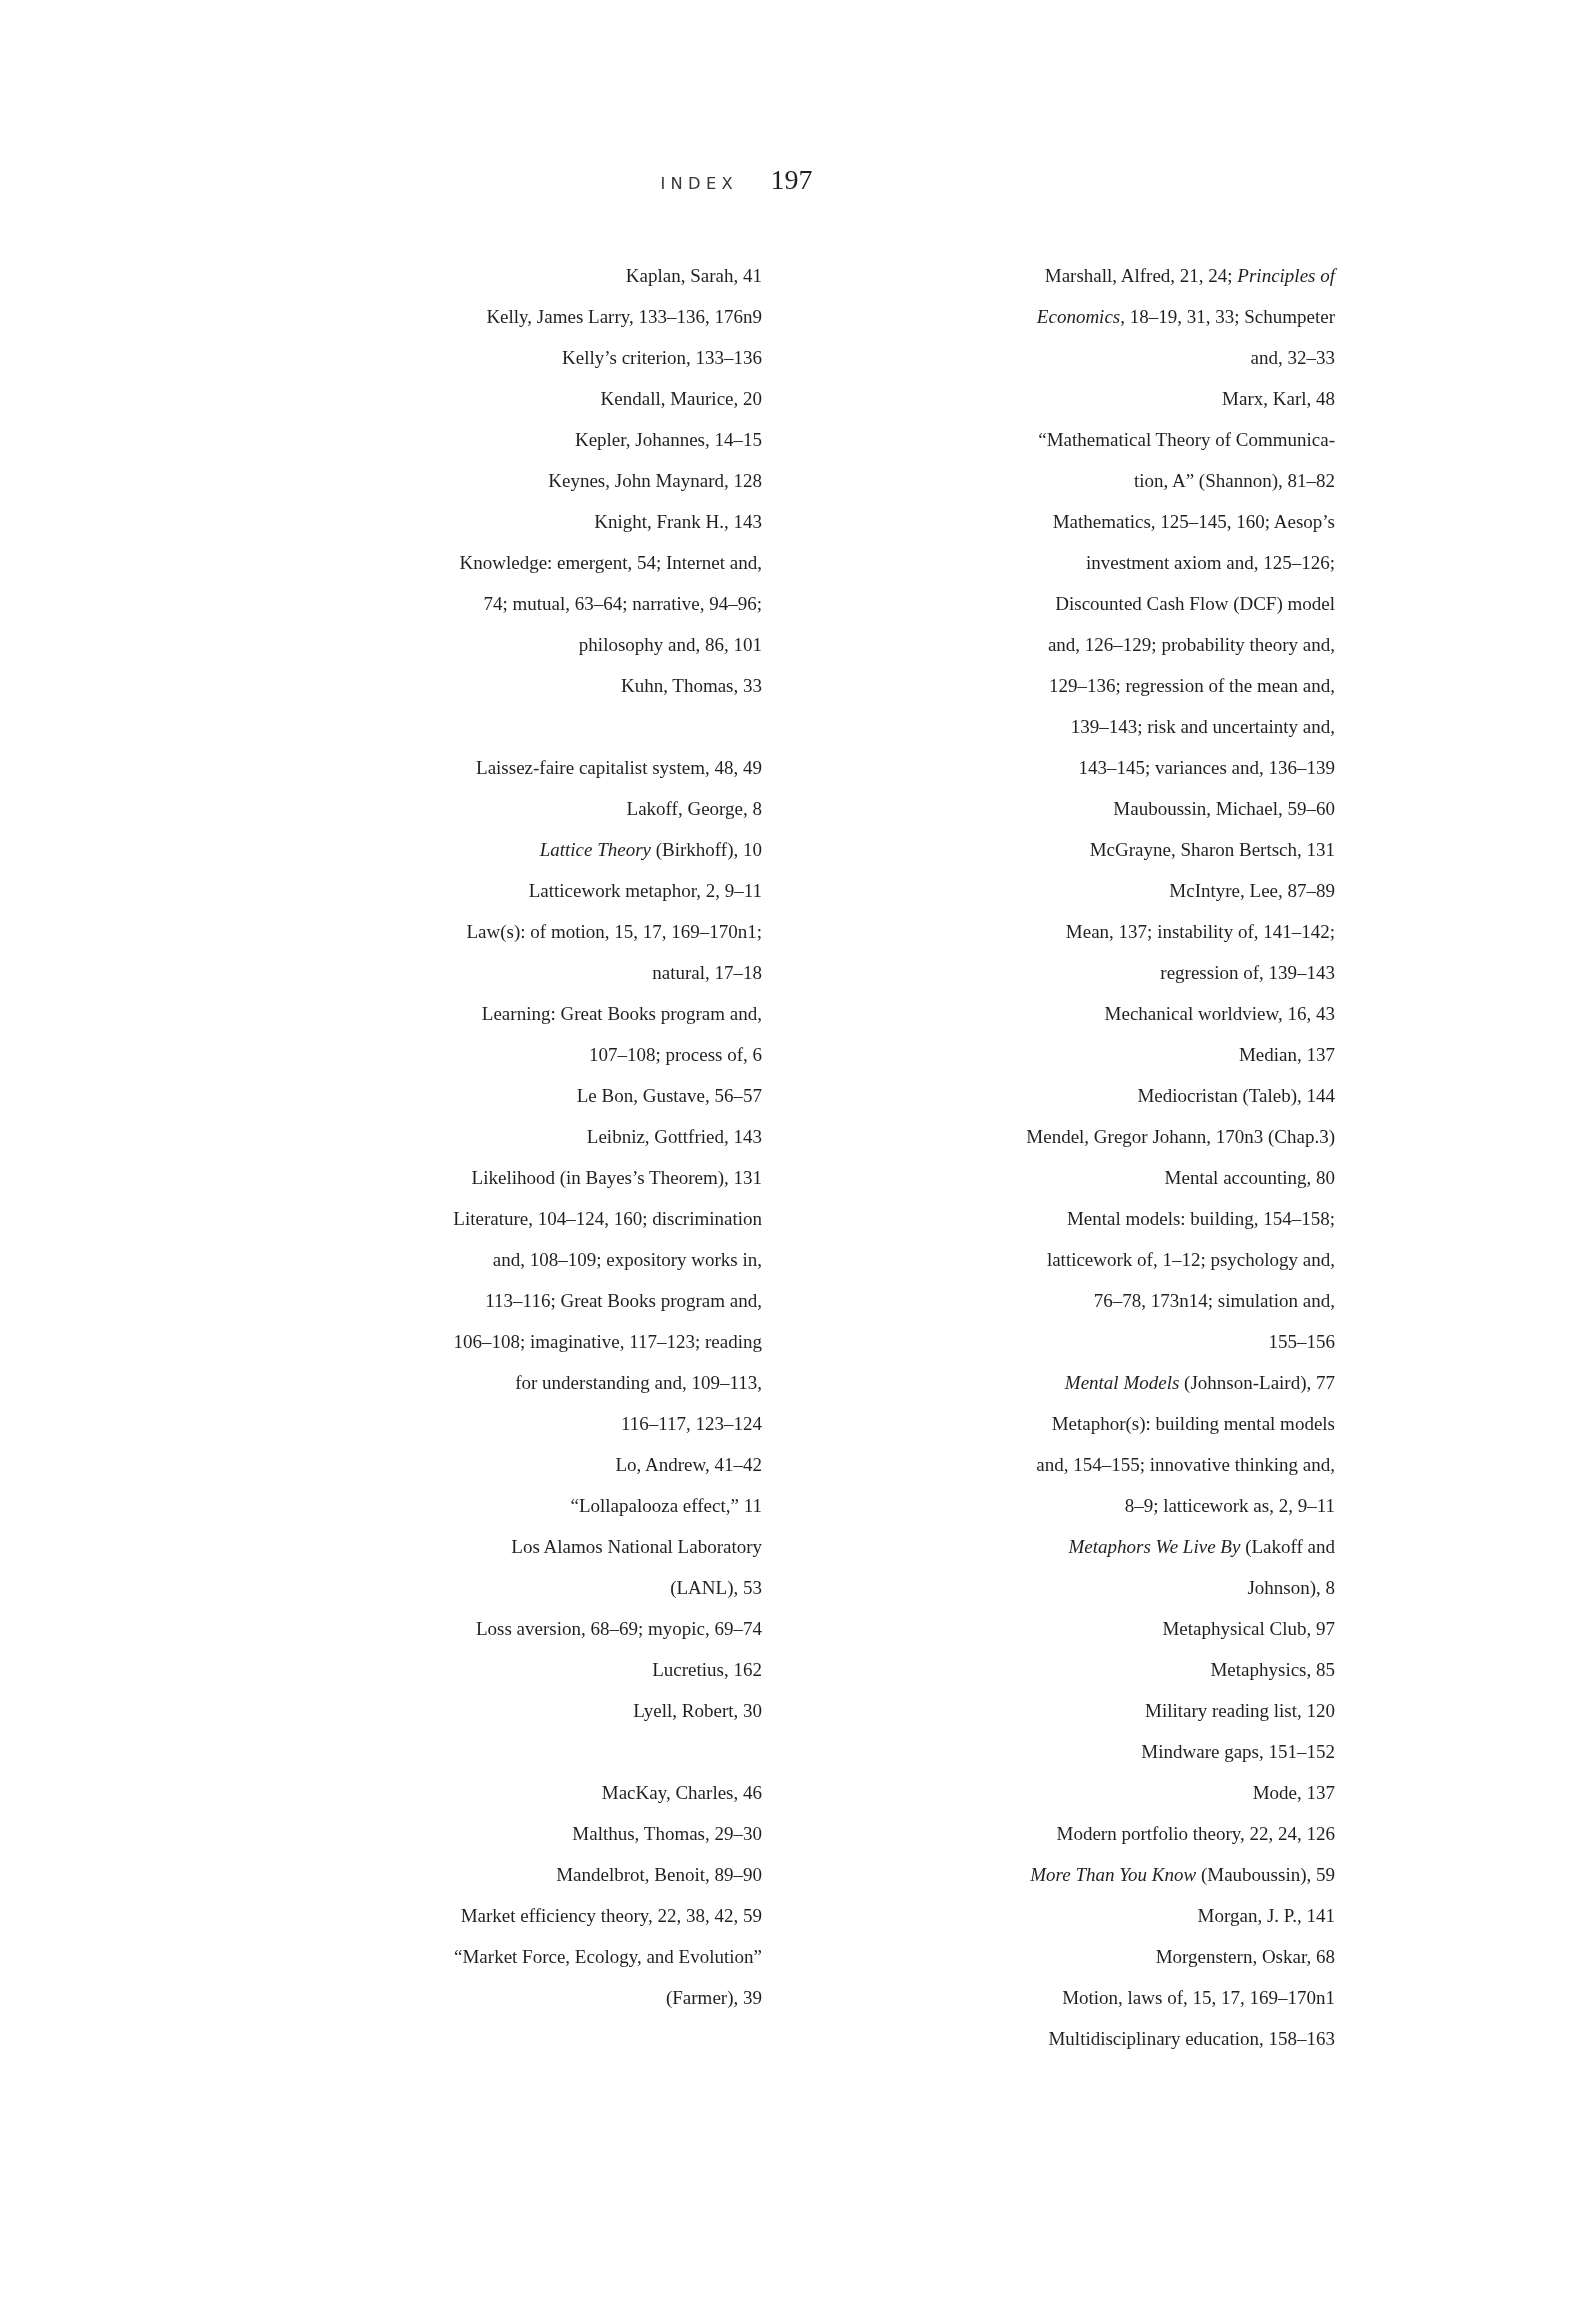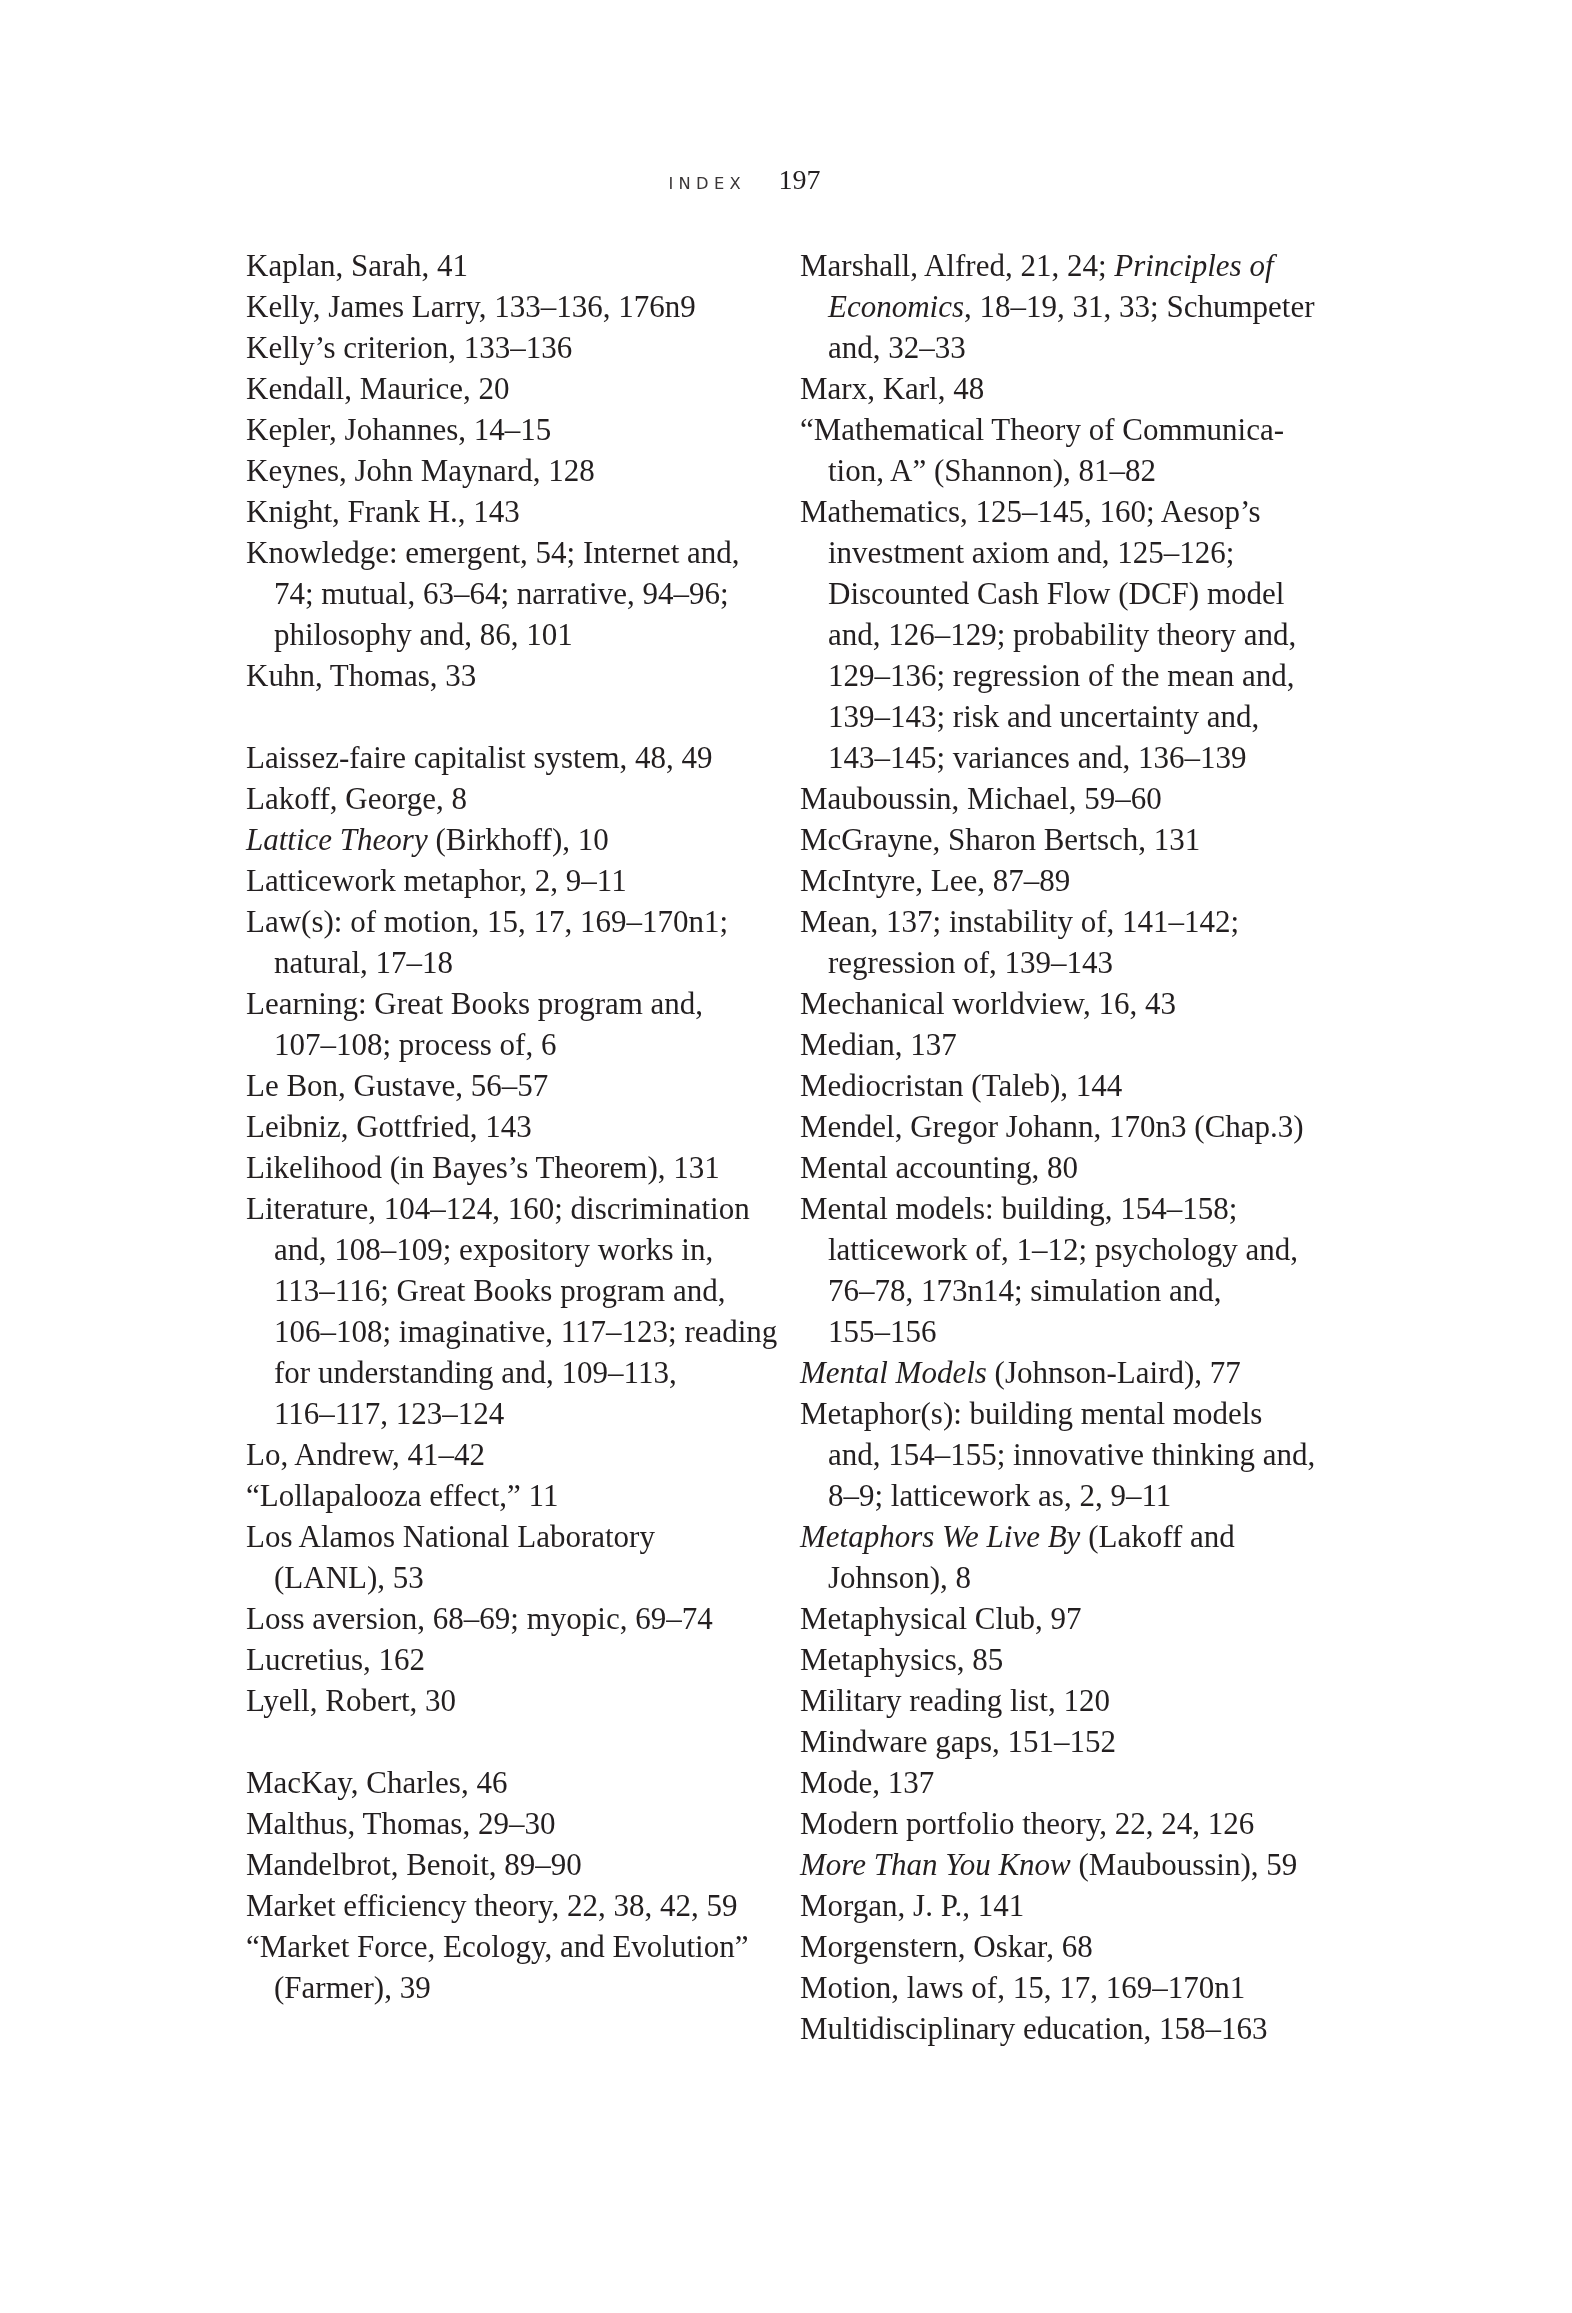--- a/index.html
+++ b/index.html
@@ -1,21 +1,21 @@
 <!DOCTYPE html>
 <html><head>
 <meta charset="utf-8">
 <style>
   html, body { margin: 0; padding: 0; background: #ffffff; }
   body { width: 1572px; height: 2313px; position: relative; overflow: hidden; }
   .page { position: absolute; left: 0; top: 0; width: 1572px; height: 2313px; background: #ffffff; color: #231f20; }
-  .running-head { position: absolute; top: 164px; left: 16px; width: 1457px; text-align: center; white-space: nowrap; }
+  .running-head { position: absolute; top: 164px; left: 8px; width: 1457px; text-align: center; white-space: nowrap; }
   .rh-label { font-family: "DejaVu Sans", sans-serif; font-size: 16.3px; letter-spacing: 5.3px; color: #3a3637; font-weight: normal; vertical-align: baseline; }
   .rh-folio { font-family: "Liberation Serif", serif; font-size: 28px; margin-left: 32.5px; color: #231f20; vertical-align: baseline; }
-  .column { position: absolute; top: 245px; font-family: "Liberation Serif", serif; font-size: 31px; line-height: 41px; color: #231f20; }
+  .column { position: absolute; top: 255px; font-family: "Liberation Serif", serif; font-size: 19px; line-height: 41px; color: #231f20; text-align: right; }
   .col-left { left: 246px; width: 516px; }
   .col-right { left: 800px; width: 535px; }
   .line { white-space: nowrap; height: 41px; }
   .line.indent { padding-left: 28px; }
   .line.blank { height: 41px; }
   .it { font-style: italic; }
 </style>
 </head>
 <body>
 

